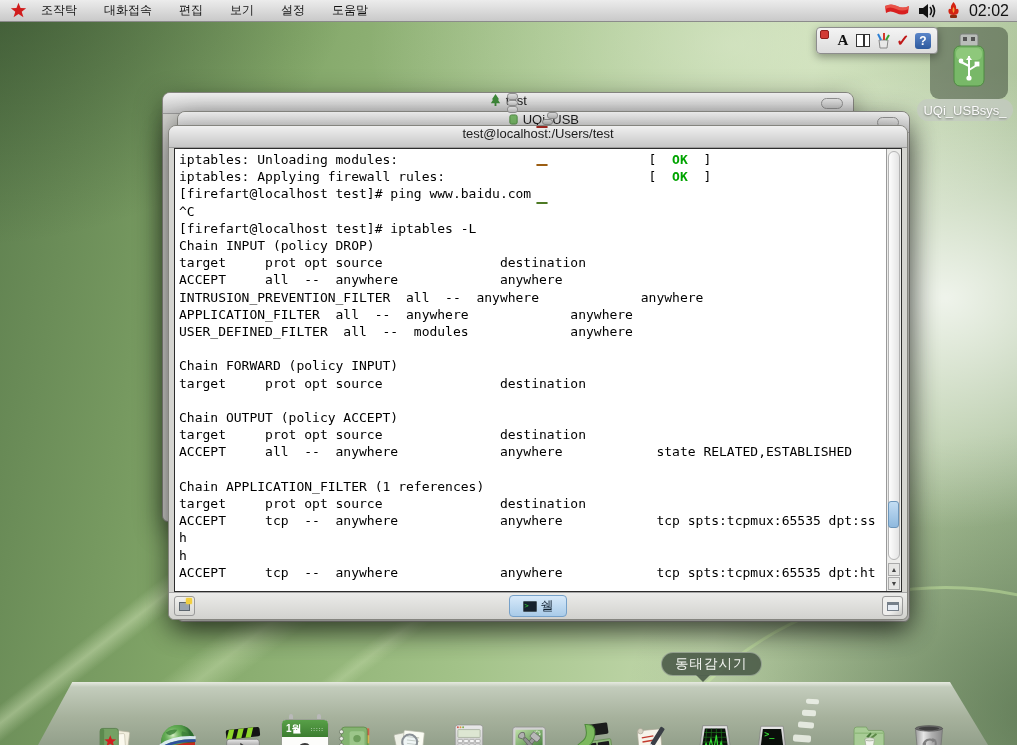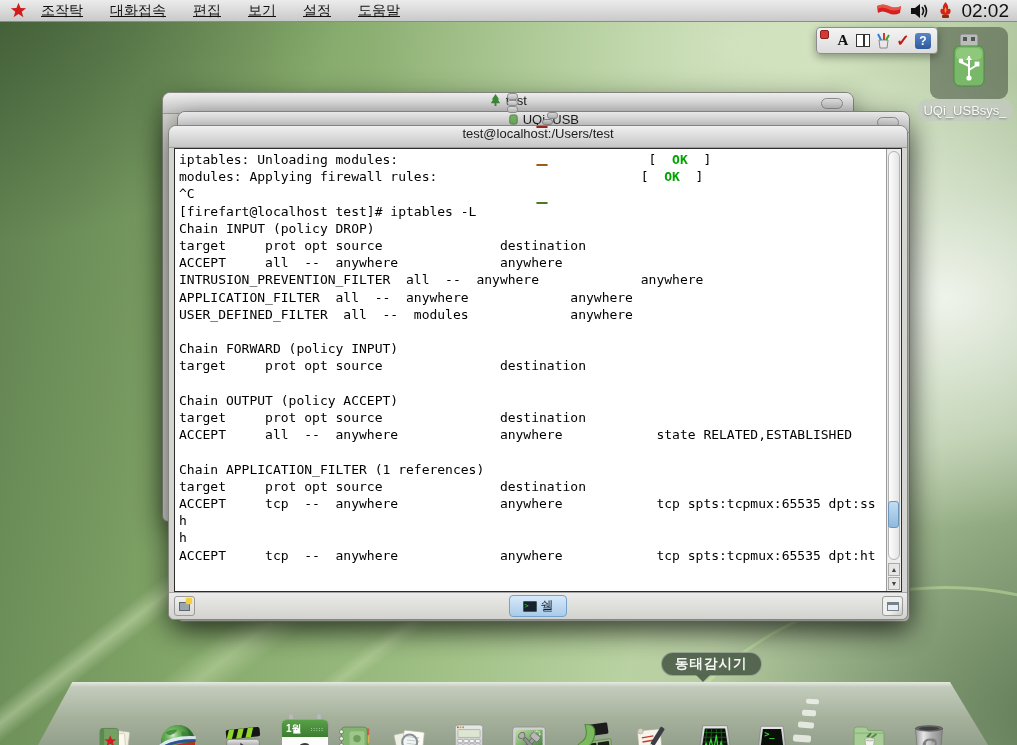--- a/index.html
+++ b/index.html
@@ -12,23 +12,23 @@
       radial-gradient(ellipse 700px 460px at 104% 96%, rgba(42,70,38,.50), rgba(42,70,38,0) 62%),
       radial-gradient(ellipse 640px 470px at -4% -6%, rgba(30,52,26,.55), rgba(30,52,26,0) 62%),
       linear-gradient(100deg,#5e7f4f 0%,#83a769 26%,#a2c288 50%,#c4d9ae 72%,#9cb58c 100%);}
   .beam{position:absolute;pointer-events:none;background:linear-gradient(to bottom, rgba(232,246,206,0), rgba(232,246,206,.38), rgba(232,246,206,0));}
   .arc{position:absolute;width:700px;height:700px;border-radius:50%;border:3px solid rgba(205,238,165,.45);pointer-events:none;}
 
   
   .menubar{position:absolute;left:0;top:0;width:1017px;height:22px;display:flex;align-items:center;
     background:linear-gradient(#ececec,#c9c9c9);border-bottom:1px solid #8b8b8b;z-index:40;}
   .mb-star{width:17px;height:17px;margin:0 14px 0 10px;}
-  .mb-item{font-size:14px;color:#111;margin-right:27px;cursor:default;text-decoration:underline;}
+  .mb-item{font-size:12px;color:#111;margin-right:27px;cursor:default;}
   .mb-right{margin-left:auto;display:flex;align-items:center;gap:8px;padding-right:8px;}
-  .mb-clock{font-size:19px;color:#111;}
+  .mb-clock{font-size:16px;color:#111;}
 
   
   .palette{position:absolute;left:816px;top:27px;width:122px;height:27px;background:linear-gradient(#f4f4f4,#dcdcdc);
     border:1px solid #8d8d8d;border-radius:4px;box-shadow:0 3px 8px rgba(0,0,0,.35);display:flex;align-items:center;z-index:41;}
   .pal-close{width:9px;height:9px;border-radius:2px;background:#d23b35;border:1px solid #8d1f1c;margin:-12px 4px 0 3px;}
   .pal-ic{width:18px;height:18px;margin:0 1px;display:flex;align-items:center;justify-content:center;font-size:15px;}
   .pal-a{font-family:"Liberation Serif",serif;font-weight:bold;color:#111;}
   .pal-col{width:14px;height:13px;border:1.5px solid #333;background:#fff;position:relative;}
   .pal-col::after{content:"";position:absolute;left:50%;top:0;bottom:0;width:1.5px;background:#333;}
   .pal-check{color:#c01818;font-weight:bold;font-size:16px;}
@@ -94,21 +94,21 @@
   
   .shelf{position:absolute;left:38px;top:682px;width:950px;height:63px;
     clip-path:polygon(3.6% 0%,96% 0%,100% 100%,0% 100%);
     background:linear-gradient(#e6eae0 0%,#c3ccbc 8%,#a7b29d 55%,#93a08b 100%);z-index:10;}
   .dicon{position:absolute;width:56px;height:56px;top:714px;z-index:15;padding-left:18px;}
   .dicon svg{width:100%;height:100%;}
   .dock-dash{position:absolute;background:#eef2ea;border-radius:2px;opacity:.85;z-index:12;}
 
   
   .tooltip{position:absolute;left:661px;top:652px;height:24px;padding:0 13px;background:rgba(73,89,71,.88);
-    border:1px solid rgba(210,220,205,.5);border-radius:12px;color:#f4f6f2;font-size:13.5px;font-weight:bold;
+    border:1px solid rgba(210,220,205,.5);border-radius:12px;color:#f4f6f2;font-size:13.5px;font-weight:normal;
     display:flex;align-items:center;z-index:25;letter-spacing:1px;}
   .tooltip::after{content:"";position:absolute;left:34px;top:22px;border:7px solid transparent;
     border-top-color:rgba(73,89,71,.88);}
 </style>
 </head>
 <body>
 
 <div class="screen">
 
   <div class="beam" style="left:-120px;top:560px;width:620px;height:30px;transform:rotate(-38deg);"></div>
@@ -214,21 +214,22 @@
   <div class="win term">
     <div class="titlebar">
       <div class="tl tl-red"></div>
       <div class="tl tl-org"></div>
       <div class="tl tl-grn"></div>
       <div class="tb-title">test@localhost:/Users/test</div>
     </div>
     <div class="term-body">
       <div class="term-out">
           <div class="tline"><span>iptables: Unloading modules:                                [  </span><span class="ok">OK</span><span>  ]</span></div>
-          <div class="tline"><span>modules: Applying firewall rules:                          [  </span><span class="ok">OK</span><span>  ]</span></div>
+          <div class="tline"><span>iptables: Applying firewall rules:                          [  </span><span class="ok">OK</span><span>  ]</span></div>
+          <div class="tline"><span>[firefart@localhost test]# ping www.baidu.com</span></div>
           <div class="tline"><span>^C</span></div>
           <div class="tline"><span>[firefart@localhost test]# iptables -L</span></div>
           <div class="tline"><span>Chain INPUT (policy DROP)</span></div>
           <div class="tline"><span>target     prot opt source               destination</span></div>
           <div class="tline"><span>ACCEPT     all  --  anywhere             anywhere</span></div>
           <div class="tline"><span>INTRUSION_PREVENTION_FILTER  all  --  anywhere             anywhere</span></div>
           <div class="tline"><span>APPLICATION_FILTER  all  --  anywhere             anywhere</span></div>
           <div class="tline"><span>USER_DEFINED_FILTER  all  --  modules             anywhere</span></div>
           <div class="tline"> </div>
           <div class="tline"><span>Chain FORWARD (policy INPUT)</span></div>

